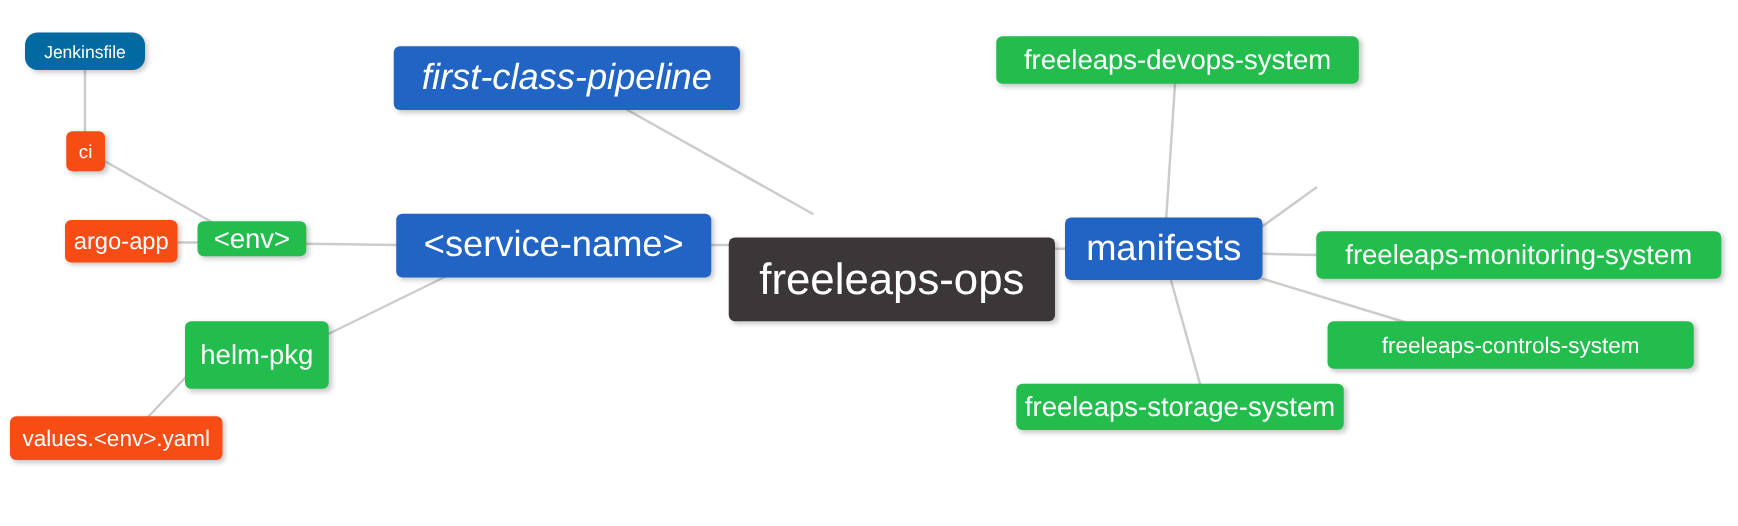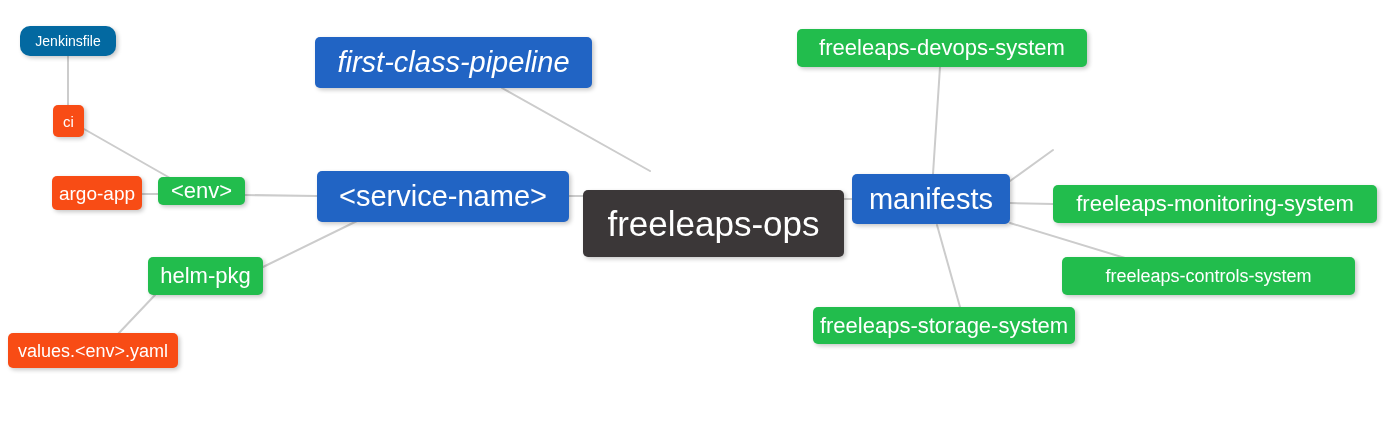--- a/index.html
+++ b/index.html
@@ -66,21 +66,21 @@
   </svg>
 
   <div class="node source" style="left:20px;  top:26px;  width:96px;  height:30px; font-size:14px;">Jenkinsfile</div>
 
   <div class="node file" style="left:53px;  top:105px; width:31px;  height:32px; font-size:15px;">ci</div>
 
   <div class="node file" style="left:31px;  top:176px; width:90px;  height:34px; font-size:19px;margin-left:21px;">argo-app</div>
 
   <div class="node leaf" style="left:158px; top:177px; width:87px;  height:28px; font-size:22px;">&lt;env&gt;</div>
 
-  <div class="node leaf" style="left:148px; top:257px; width:115px; height:38px; font-size:22px;">helm-pkg</div>
+  <div class="node leaf" style="left:148px; top:257px; width:115px; height:54px; font-size:22px;">helm-pkg</div>
 
   <div class="node file" style="left:8px;   top:333px; width:170px; height:35px; font-size:18px;">values.&lt;env&gt;.yaml</div>
 
   <div class="node branch" style="left:315px; top:37px;  width:277px; height:51px; font-size:29px;font-style:italic;">first-class-pipeline</div>
 
   <div class="node branch" style="left:317px; top:171px; width:252px; height:51px; font-size:29px;">&lt;service-name&gt;</div>
 
   <div class="node root" style="left:583px; top:170px; width:261px; height:67px; font-size:35px;margin-top:20px;">freeleaps-ops</div>
 
   <div class="node branch" style="left:852px; top:174px; width:158px; height:50px; font-size:29px;">manifests</div>

